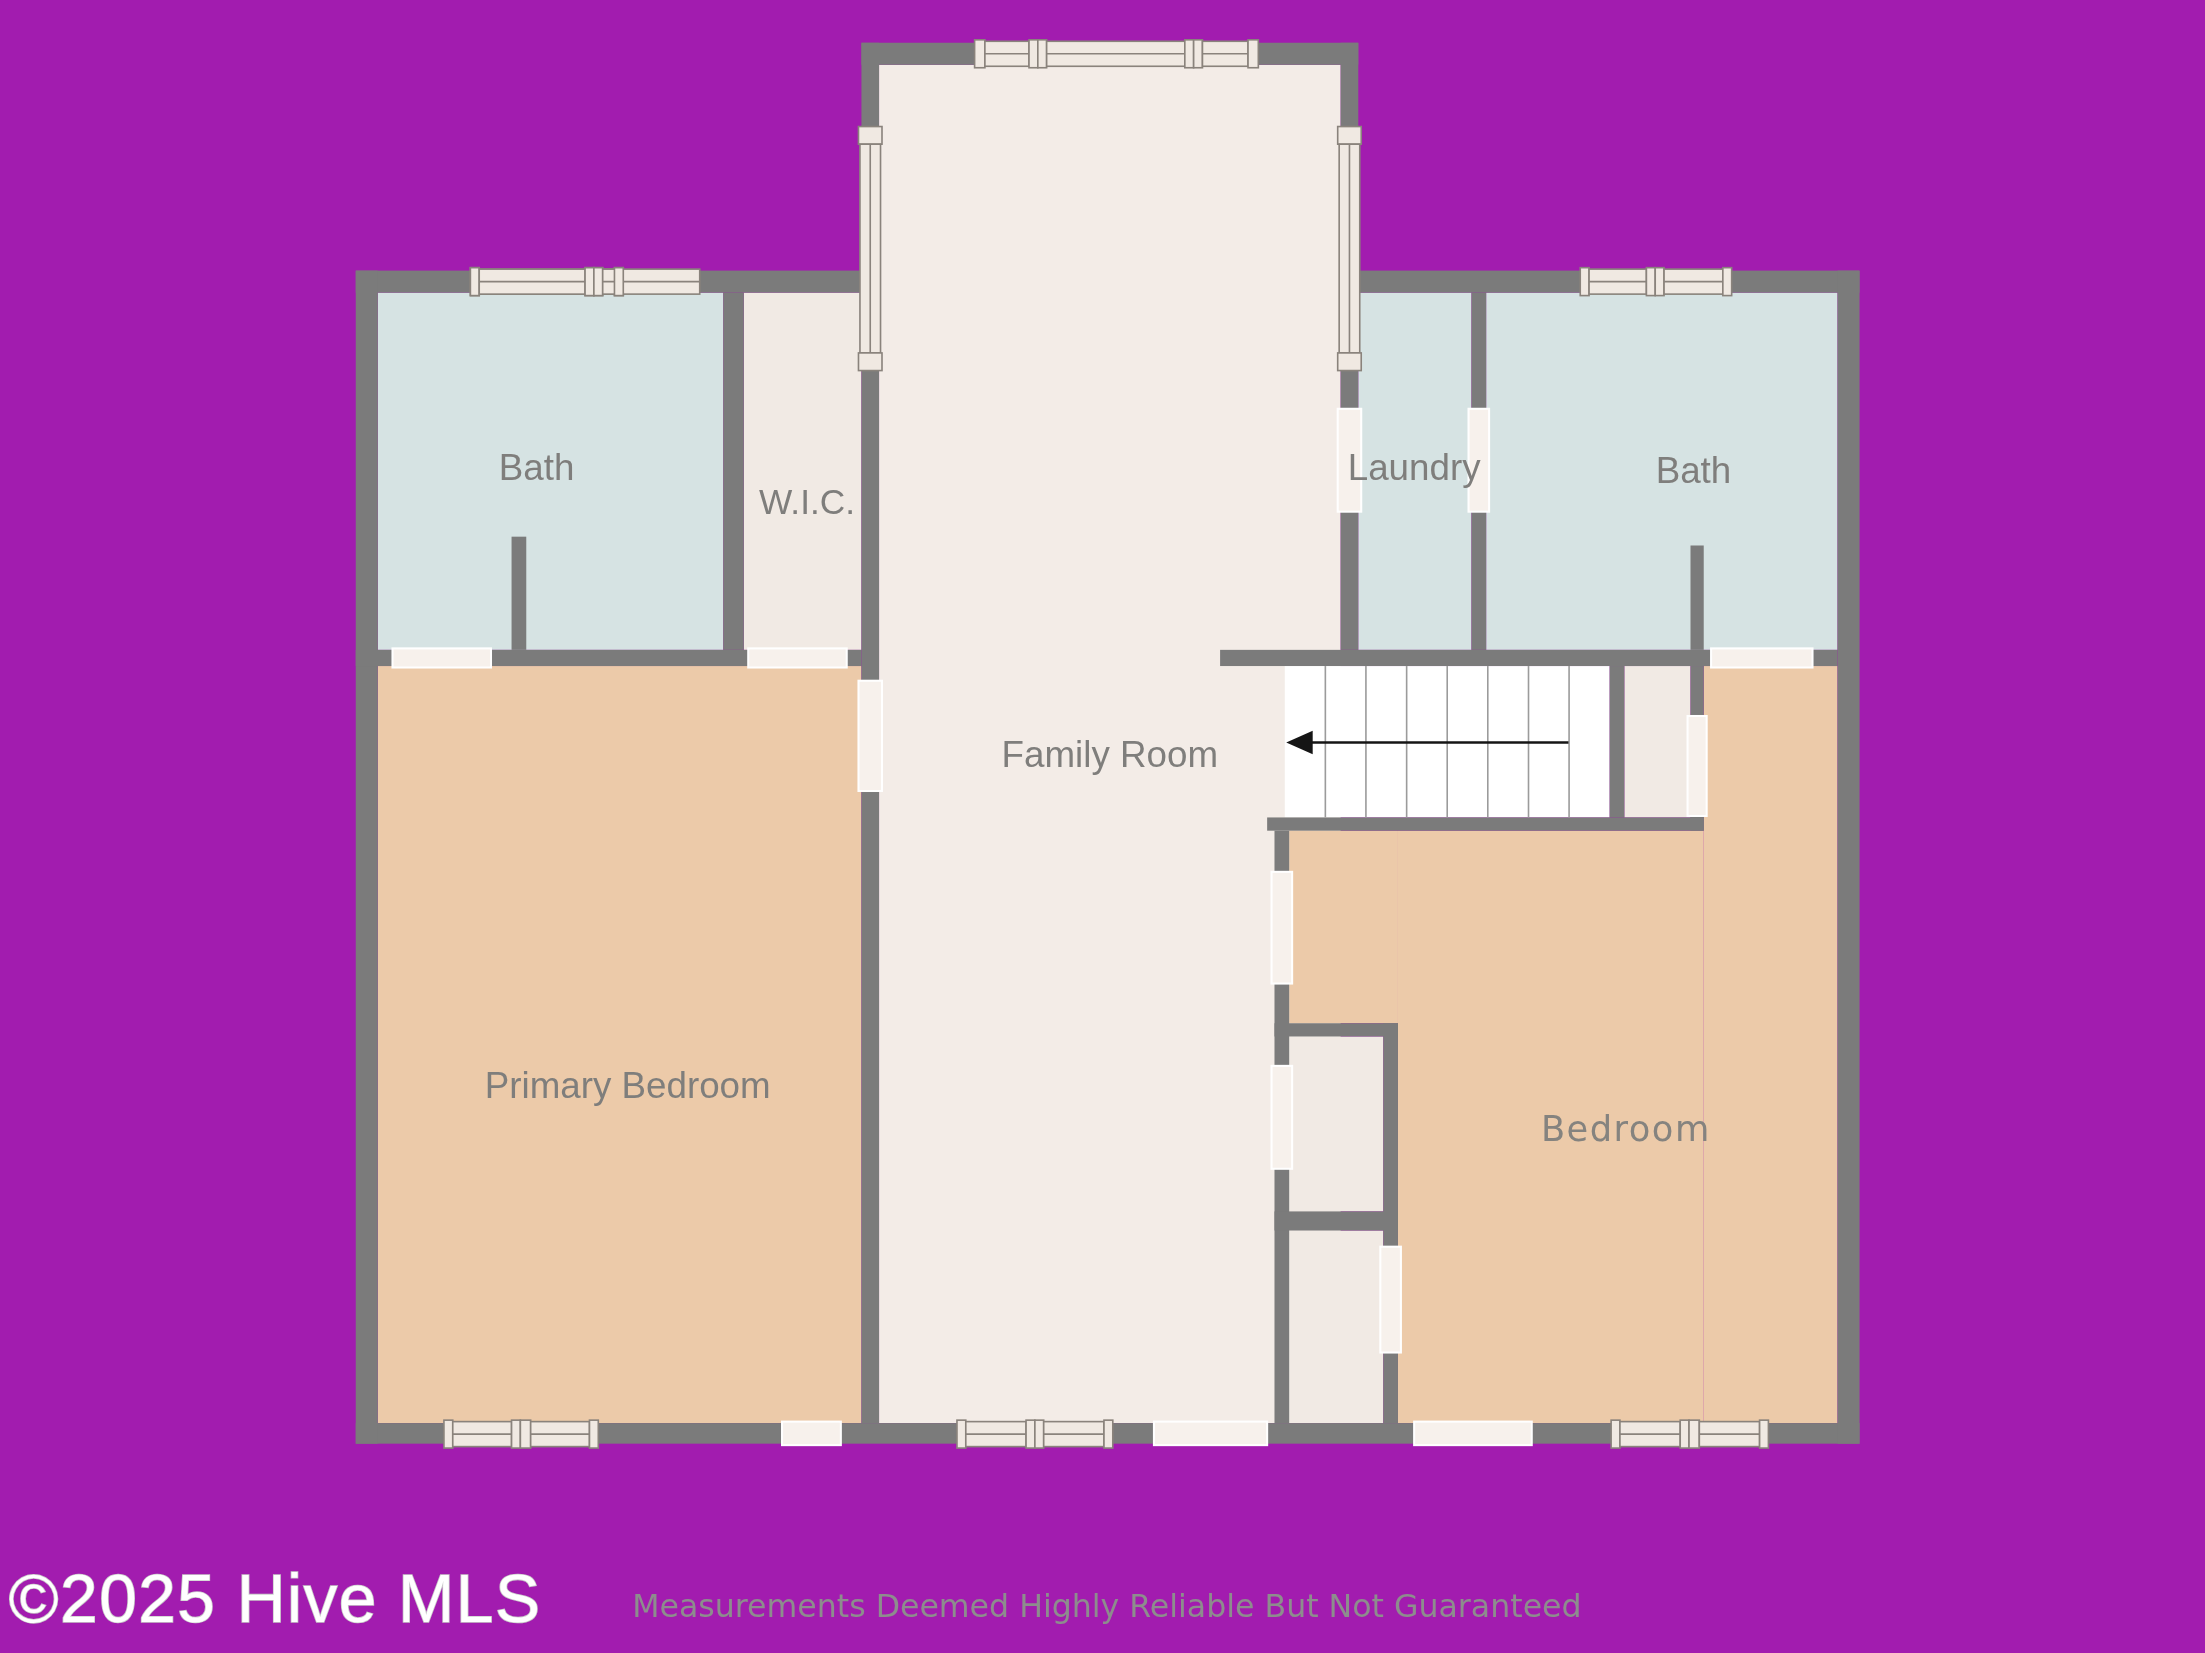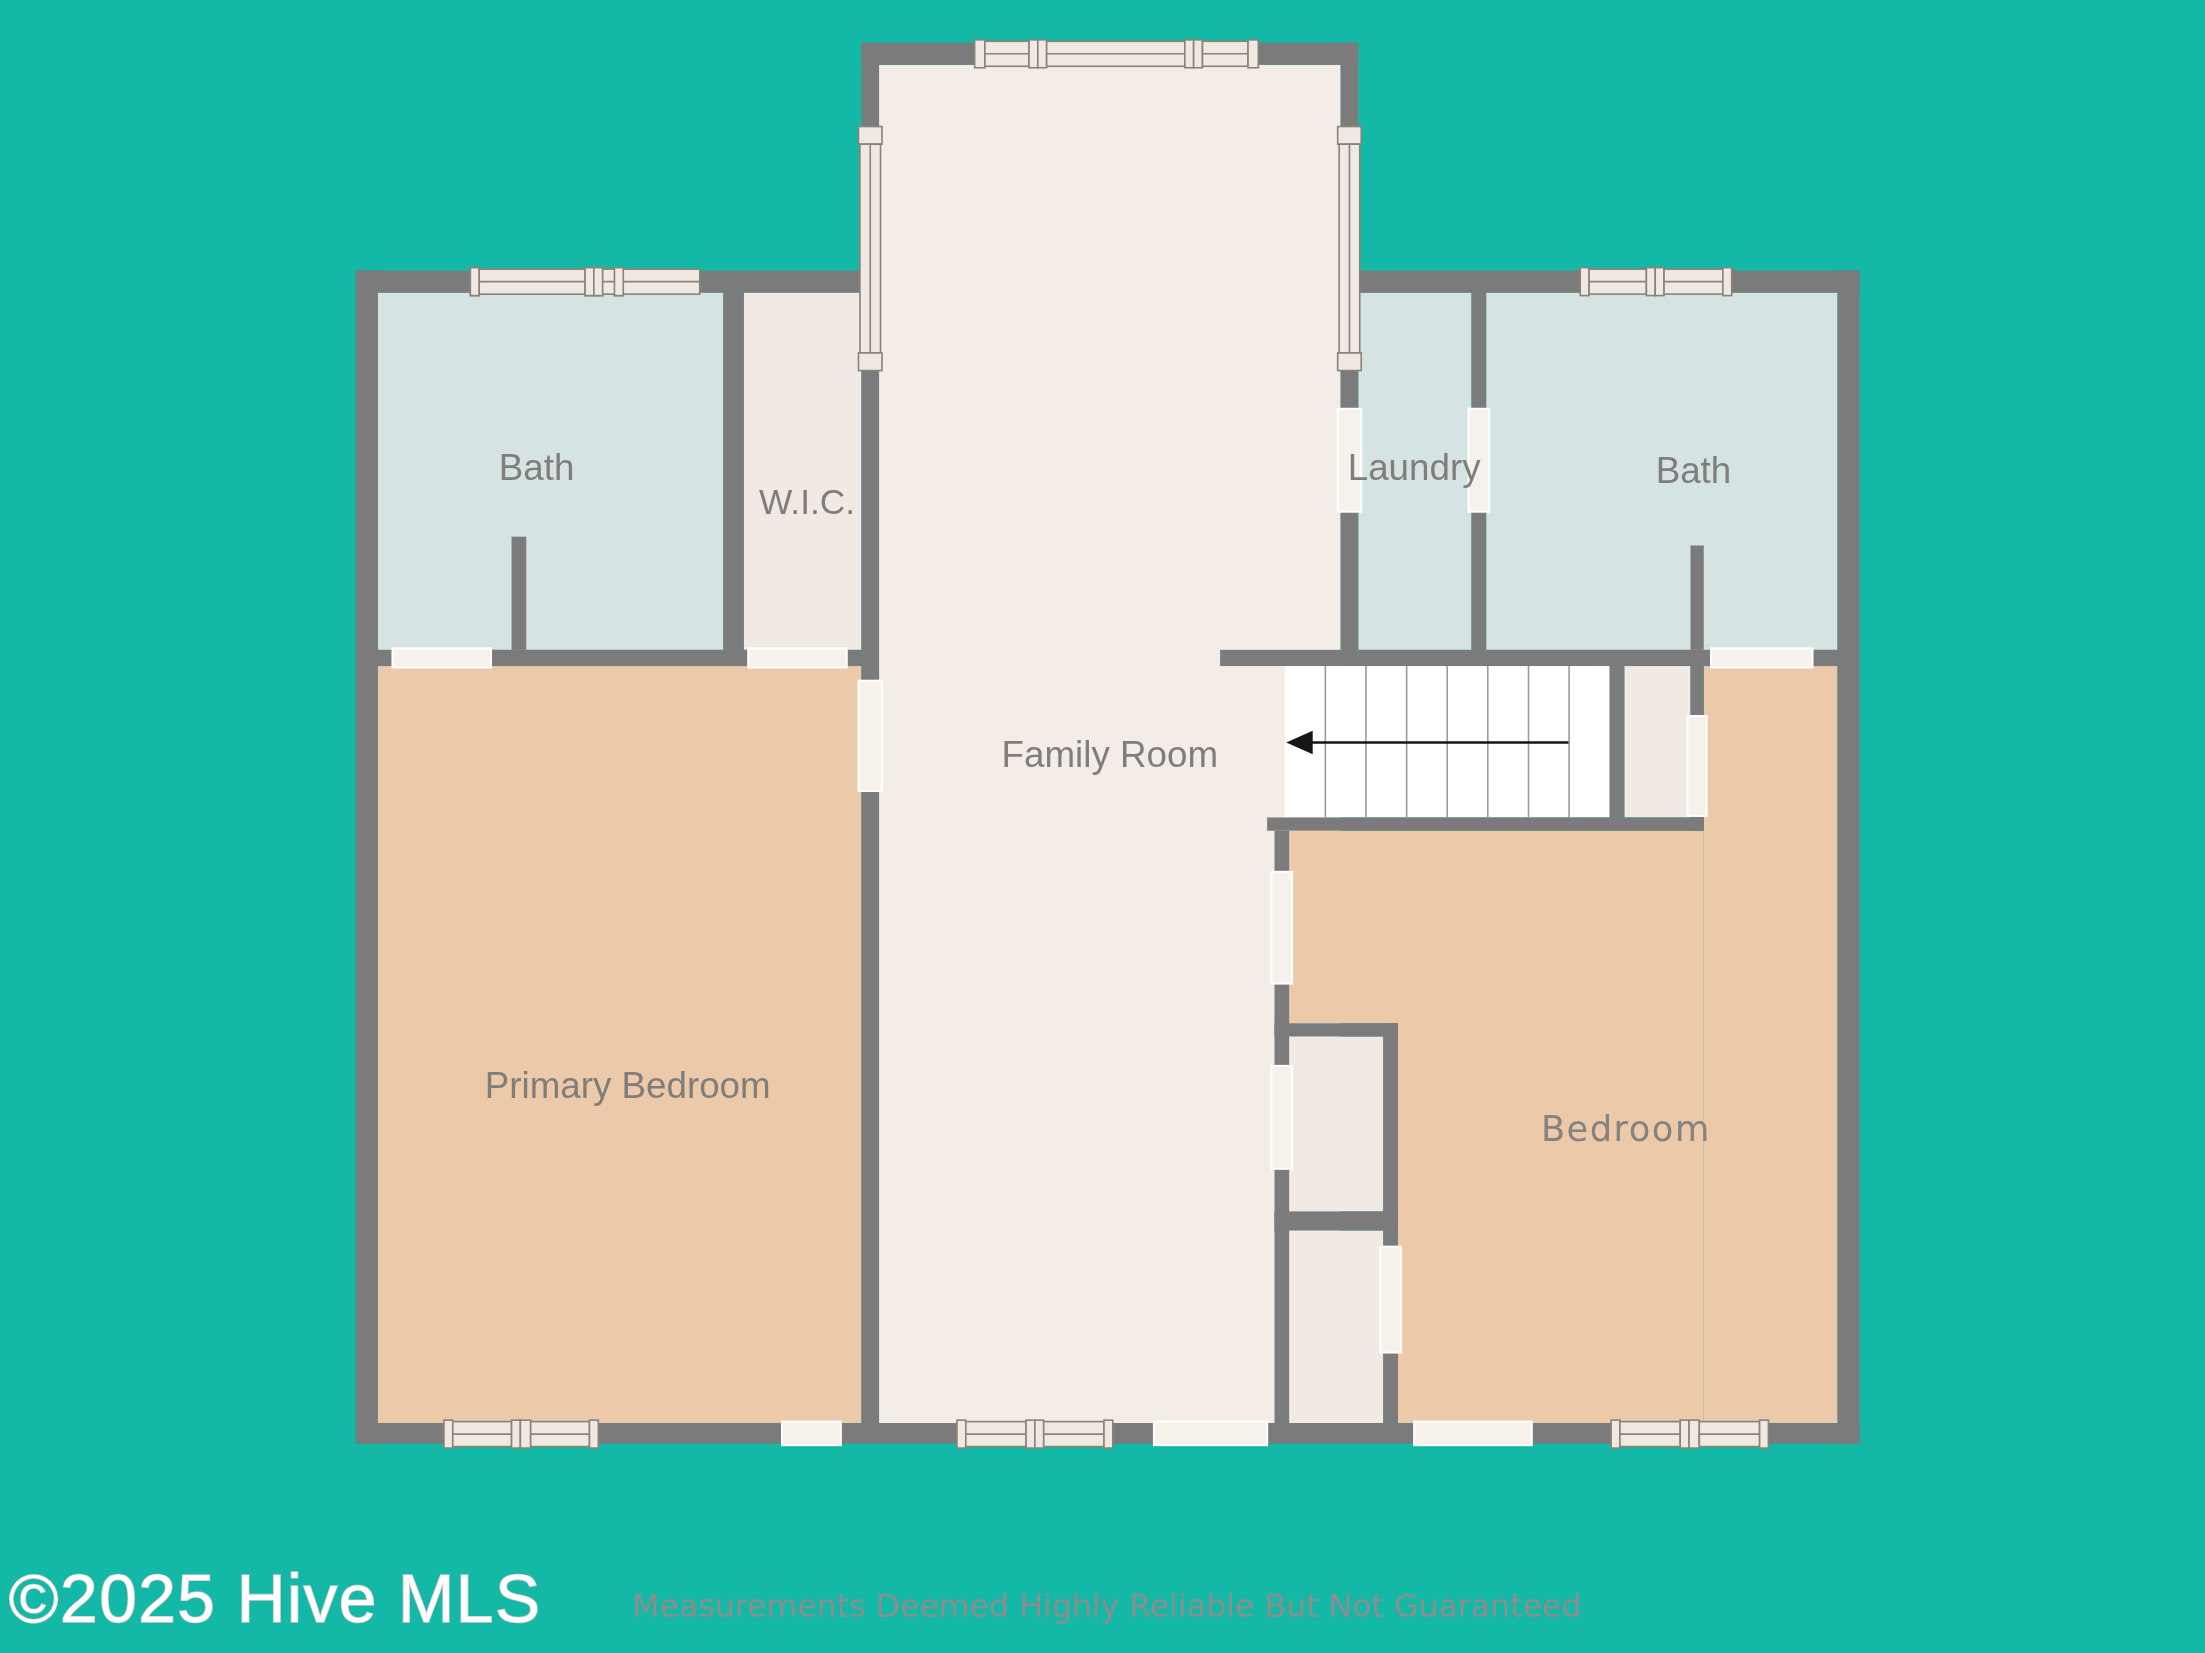--- a/index.html
+++ b/index.html
@@ -1,16 +1,16 @@
 <!DOCTYPE html>
 <html style="font-size:11.8px"><head>
 <meta charset="utf-8">
 <style>
   html,body{margin:0;padding:0;background:#ffffff;}
-  .page{width:2205px;height:1654px;position:relative;background:#14b8a6;overflow:hidden;}
+  .page{width:2205px;height:1654px;position:relative;background:#a21caf;overflow:hidden;}
   svg{display:block;}
   
   .wall{fill:#7b7b7b;}
   .floor-cream{fill:#f3ece7;}
   .floor-cream2{fill:#f1eae4;}
   .floor-blue{fill:#d6e3e3;}
   .floor-tan{fill:#eccaa9;}
   .floor-white{fill:#ffffff;}
   .door-gap{fill:#f7f1ec;stroke:#ffffff;stroke-width:1.4;}
   .win{fill:#f0e9e2;stroke:#8a837c;stroke-width:1.1;}

